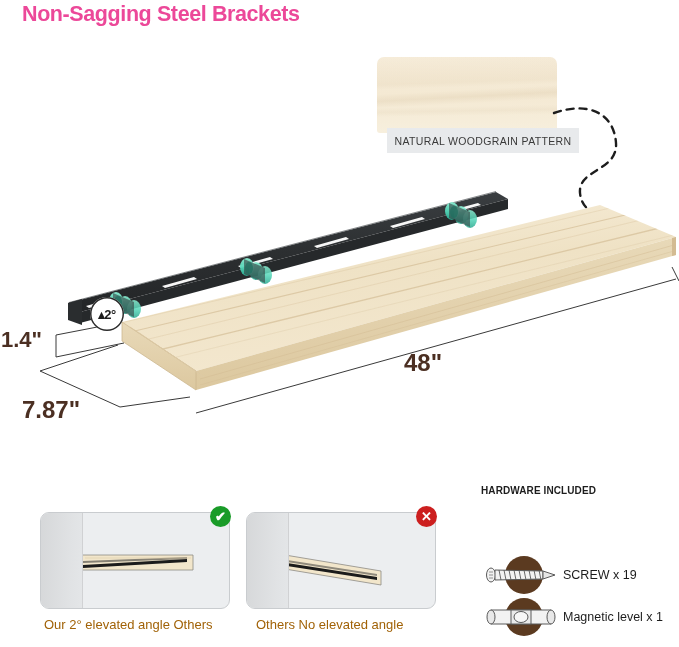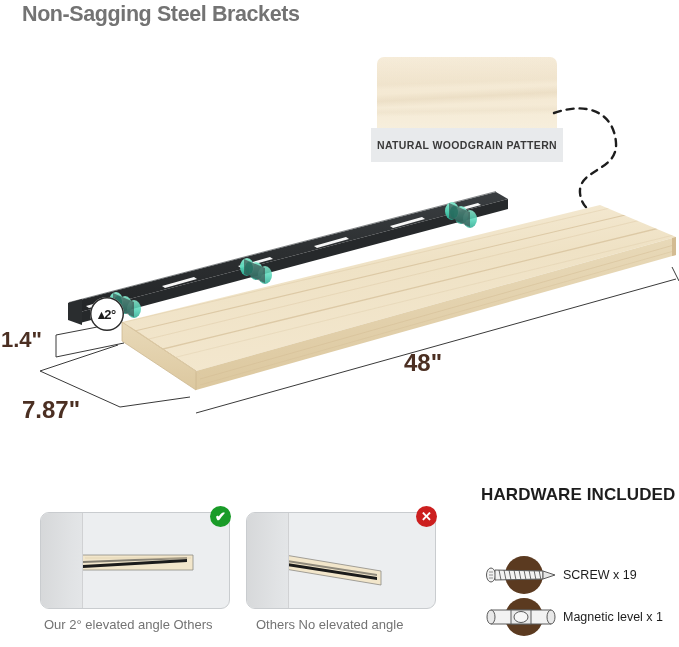--- a/index.html
+++ b/index.html
@@ -17,21 +17,21 @@
   }
 
   
   .title {
     position: absolute;
     left: 22px;
     top: 2px;
     font-size: 21.5px;
     font-weight: bold;
     letter-spacing: -0.4px;
-    color: #737373;
+    color: #ec4899;
     white-space: nowrap;
   }
 
   
   .woodgrain-callout {
     position: absolute;
     left: 371px;
     top: 57px;
     width: 192px;
     height: 96px;
@@ -44,29 +44,28 @@
     height: 76px;
     border-radius: 7px 7px 3px 3px;
     background:
       linear-gradient(178deg, rgba(160,120,60,0.00) 0%, rgba(160,120,60,0.055) 34%, rgba(160,120,60,0.00) 40%),
       linear-gradient(177deg, rgba(150,112,54,0.00) 44%, rgba(150,112,54,0.085) 52%, rgba(150,112,54,0.00) 60%),
       linear-gradient(179deg, rgba(150,112,54,0.00) 64%, rgba(150,112,54,0.05) 70%, rgba(150,112,54,0.00) 76%),
       linear-gradient(180deg, #f6ecd9 0%, #f4e9d3 50%, #f7efdd 100%);
   }
   .woodgrain-caption {
     position: absolute;
-    left: 0;
+    left: 16px;
     top: 71px;
     width: 192px;
-    height: 34px;
+    height: 25px;
     background: #e8eaec;
     display: flex;
     align-items: center;
     justify-content: center;
-    font-weight: bold;
   }
   .woodgrain-caption span {
     font-size: 10.5px;
     letter-spacing: 0.35px;
     color: #3a3a3a;
     white-space: nowrap;
   }
 
   
   .connector {
@@ -168,39 +167,39 @@
     line-height: 1;
     z-index: 5;
   }
   .badge-ok { left: 170px; background: #199b28; }
   .badge-no { left: 376px; background: #cc1f1f; }
 
   .caption {
     position: absolute;
     top: 111px;
     font-size: 13px;
-    color: #737373;
+    color: #a16207;
     white-space: nowrap;
   }
   .caption-left  { left: 4px; }
   .caption-right { left: 216px; text-align: center; }
 
   
   .hardware {
     position: absolute;
     left: 481px;
     top: 485px;
     width: 198px;
     height: 162px;
   }
   .hardware-title {
     position: absolute;
     left: 0;
     top: 0;
-    font-size: 17px;
+    font-size: 10px;
     font-weight: bold;
     letter-spacing: 0.1px;
     color: #1d1d1d;
     white-space: nowrap;
   }
   .hw-row {
     position: absolute;
     left: 0;
     width: 198px;
     height: 40px;

